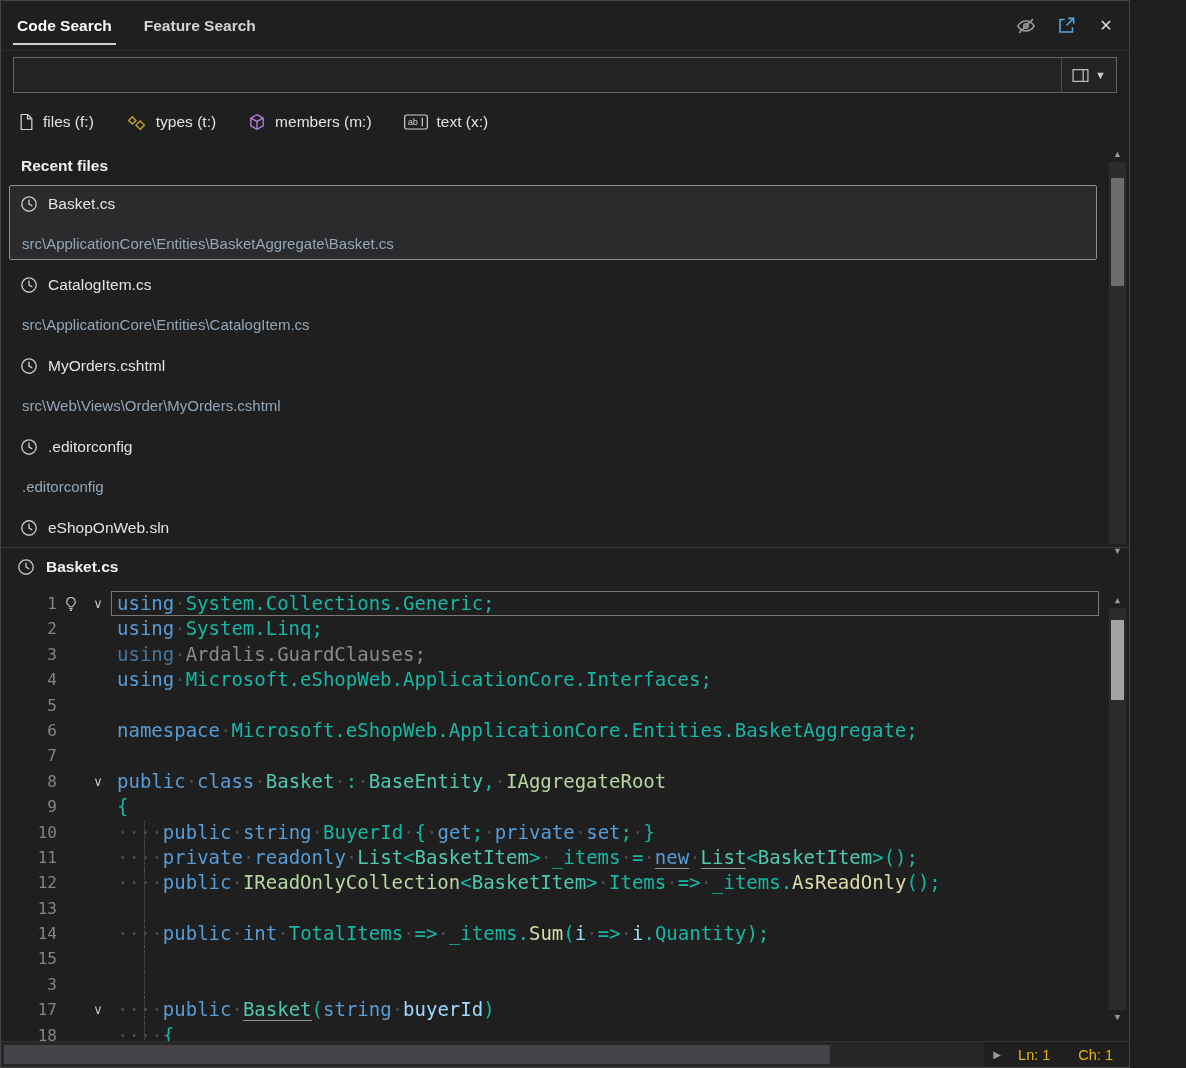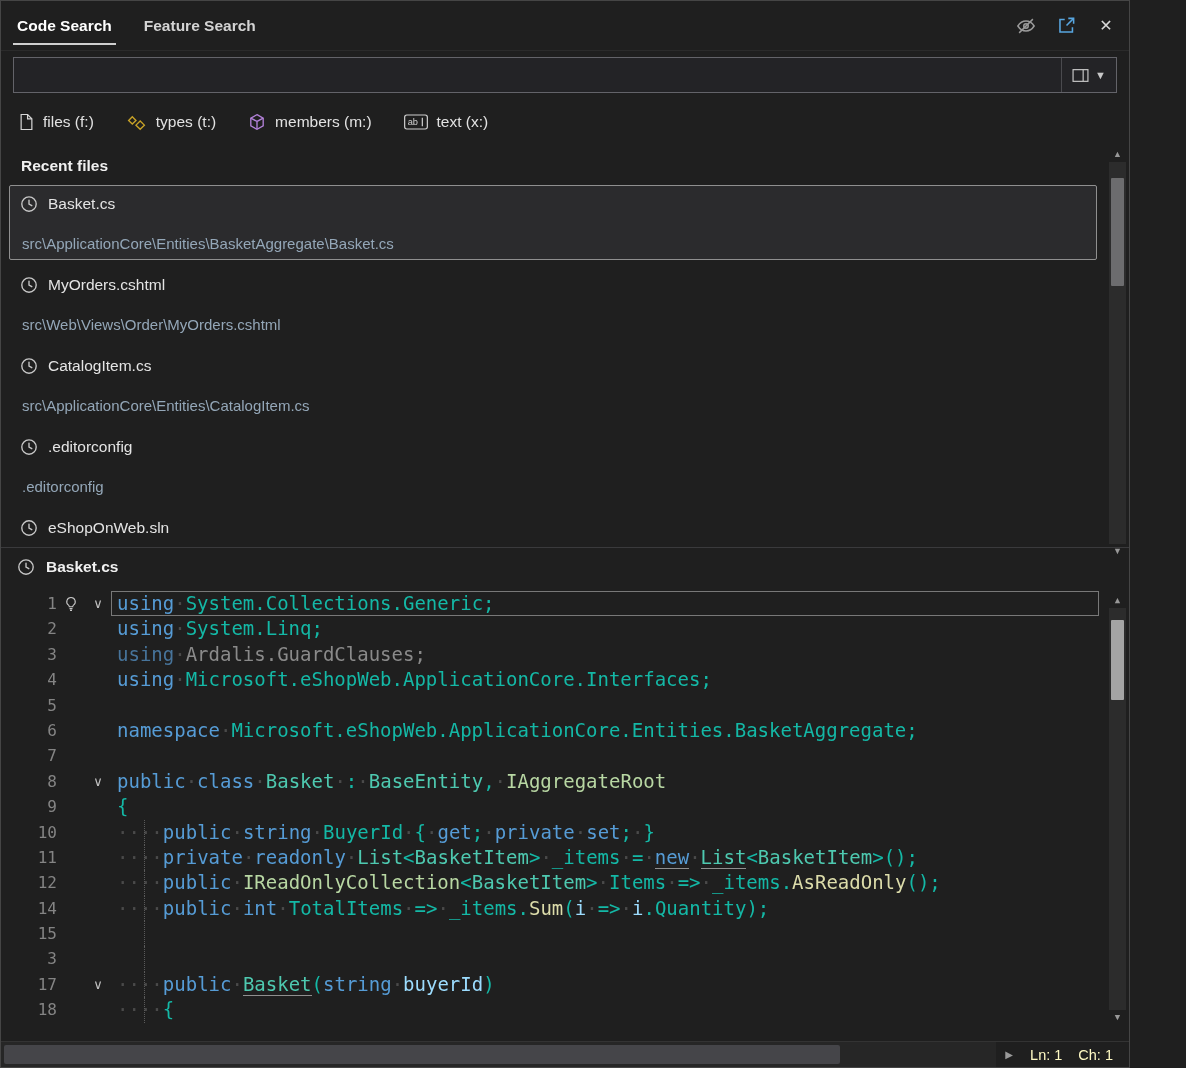--- a/index.html
+++ b/index.html
@@ -74,21 +74,21 @@
   .u  { border-bottom:1px solid #8f8f8f; }
 
   .ed-sb { right:3px; top:8px; height:432px; }
   .ed-sb .sb-thumb { top:12px; height:80px; background:#a4a4a4; }
 
   
   .bottom { flex:none; height:26px; display:flex; align-items:center; border-top:1px solid #333; }
   .hbar { flex:1; height:100%; position:relative; background:#262626; }
   .hthumb { position:absolute; left:3px; top:3px; bottom:3px; width:84%; background:#454549; border-radius:2px; }
   .harrow { flex:none; width:26px; text-align:center; color:#9a9a9a; font-size:10px; }
-  .status { flex:none; display:flex; gap:16px; padding:0 16px 0 8px; font-size:14.5px; color:#fef9c3; }
+  .status { flex:none; display:flex; gap:28px; padding:0 16px 0 8px; font-size:14.5px; color:#eab308; }
 </style>
 </head>
 <body>
 
 <div class="window">
 
   <div class="hdr">
     <div class="tab active">Code Search</div>
     <div class="tab">Feature Search</div>
     <div class="hdr-icons">
@@ -168,35 +168,35 @@
         <div class="r-path">src\ApplicationCore\Entities\BasketAggregate\Basket.cs</div>
       </div>
       <div class="r-item">
         <div class="r-name-row">
           <span class="clock">
             <svg width="18" height="18" viewBox="0 0 16 16" fill="none" stroke="#c8c8c8" stroke-width="1.2">
               <circle cx="8" cy="8" r="6.4"></circle>
               <path d="M8 4.5V8l2.5 1.5" stroke-linecap="round"></path>
             </svg>
           </span>
+          <span class="r-name">CatalogItem.cs</span>
+        </div>
+        <div class="r-path">src\ApplicationCore\Entities\CatalogItem.cs</div>
+      </div>
+      <div class="r-item">
+        <div class="r-name-row">
+          <span class="clock">
+            <svg width="18" height="18" viewBox="0 0 16 16" fill="none" stroke="#c8c8c8" stroke-width="1.2">
+              <circle cx="8" cy="8" r="6.4"></circle>
+              <path d="M8 4.5V8l2.5 1.5" stroke-linecap="round"></path>
+            </svg>
+          </span>
           <span class="r-name">MyOrders.cshtml</span>
         </div>
         <div class="r-path">src\Web\Views\Order\MyOrders.cshtml</div>
-      </div>
-      <div class="r-item">
-        <div class="r-name-row">
-          <span class="clock">
-            <svg width="18" height="18" viewBox="0 0 16 16" fill="none" stroke="#c8c8c8" stroke-width="1.2">
-              <circle cx="8" cy="8" r="6.4"></circle>
-              <path d="M8 4.5V8l2.5 1.5" stroke-linecap="round"></path>
-            </svg>
-          </span>
-          <span class="r-name">CatalogItem.cs</span>
-        </div>
-        <div class="r-path">src\ApplicationCore\Entities\CatalogItem.cs</div>
       </div>
       <div class="r-item">
         <div class="r-name-row">
           <span class="clock">
             <svg width="18" height="18" viewBox="0 0 16 16" fill="none" stroke="#c8c8c8" stroke-width="1.2">
               <circle cx="8" cy="8" r="6.4"></circle>
               <path d="M8 4.5V8l2.5 1.5" stroke-linecap="round"></path>
             </svg>
           </span>
           <span class="r-name">.editorconfig</span>
@@ -245,20 +245,21 @@
         <div class="ed-line"><span class="ln-num">3</span><span class="ln-glyph"></span><span class="ln-fold"></span><span class="ln-code"><span class="kd">using</span><span class="ws">·</span><span class="nd">Ardalis.GuardClauses;</span></span></div>
         <div class="ed-line"><span class="ln-num">4</span><span class="ln-glyph"></span><span class="ln-fold"></span><span class="ln-code"><span class="k">using</span><span class="ws">·</span><span class="n">Microsoft.eShopWeb.ApplicationCore.Interfaces;</span></span></div>
         <div class="ed-line"><span class="ln-num">5</span><span class="ln-glyph"></span><span class="ln-fold"></span><span class="ln-code"></span></div>
         <div class="ed-line"><span class="ln-num">6</span><span class="ln-glyph"></span><span class="ln-fold"></span><span class="ln-code"><span class="k">namespace</span><span class="ws">·</span><span class="n">Microsoft.eShopWeb.ApplicationCore.Entities.BasketAggregate;</span></span></div>
         <div class="ed-line"><span class="ln-num">7</span><span class="ln-glyph"></span><span class="ln-fold"></span><span class="ln-code"></span></div>
         <div class="ed-line"><span class="ln-num">8</span><span class="ln-glyph"></span><span class="ln-fold">∨</span><span class="ln-code"><span class="k">public</span><span class="ws">·</span><span class="k">class</span><span class="ws">·</span><span class="t">Basket</span><span class="ws">·</span><span class="n">:</span><span class="ws">·</span><span class="t">BaseEntity</span><span class="n">,</span><span class="ws">·</span><span class="i">IAggregateRoot</span></span></div>
         <div class="ed-line"><span class="ln-num">9</span><span class="ln-glyph"></span><span class="ln-fold"></span><span class="ln-code"><span class="n">{</span></span></div>
         <div class="ed-line"><span class="ln-num">10</span><span class="ln-glyph"></span><span class="ln-fold"></span><span class="ln-code g"><span class="ws">·</span><span class="ws">·</span><span class="ws">·</span><span class="ws">·</span><span class="k">public</span><span class="ws">·</span><span class="k">string</span><span class="ws">·</span><span class="n">BuyerId</span><span class="ws">·</span><span class="n">{</span><span class="ws">·</span><span class="k">get</span><span class="n">;</span><span class="ws">·</span><span class="k">private</span><span class="ws">·</span><span class="k">set</span><span class="n">;</span><span class="ws">·</span><span class="n">}</span></span></div>
         <div class="ed-line"><span class="ln-num">11</span><span class="ln-glyph"></span><span class="ln-fold"></span><span class="ln-code g"><span class="ws">·</span><span class="ws">·</span><span class="ws">·</span><span class="ws">·</span><span class="k">private</span><span class="ws">·</span><span class="k">readonly</span><span class="ws">·</span><span class="t">List</span><span class="n">&lt;</span><span class="t">BasketItem</span><span class="n">&gt;</span><span class="ws">·</span><span class="n">_items</span><span class="ws">·</span><span class="n">=</span><span class="ws">·</span><span class="k u">new</span><span class="ws">·</span><span class="t u">List</span><span class="n">&lt;</span><span class="t">BasketItem</span><span class="n">&gt;();</span></span></div>
         <div class="ed-line"><span class="ln-num">12</span><span class="ln-glyph"></span><span class="ln-fold"></span><span class="ln-code g"><span class="ws">·</span><span class="ws">·</span><span class="ws">·</span><span class="ws">·</span><span class="k">public</span><span class="ws">·</span><span class="i">IReadOnlyCollection</span><span class="n">&lt;</span><span class="t">BasketItem</span><span class="n">&gt;</span><span class="ws">·</span><span class="n">Items</span><span class="ws">·</span><span class="n">=&gt;</span><span class="ws">·</span><span class="n">_items.</span><span class="m">AsReadOnly</span><span class="n">();</span></span></div>
+        <div class="ed-line"><span class="ln-num">13</span><span class="ln-glyph"></span><span class="ln-fold"></span><span class="ln-code g"></span></div>
         <div class="ed-line"><span class="ln-num">14</span><span class="ln-glyph"></span><span class="ln-fold"></span><span class="ln-code g"><span class="ws">·</span><span class="ws">·</span><span class="ws">·</span><span class="ws">·</span><span class="k">public</span><span class="ws">·</span><span class="k">int</span><span class="ws">·</span><span class="n">TotalItems</span><span class="ws">·</span><span class="n">=&gt;</span><span class="ws">·</span><span class="n">_items.</span><span class="m">Sum</span><span class="n">(</span><span class="p">i</span><span class="ws">·</span><span class="n">=&gt;</span><span class="ws">·</span><span class="p">i</span><span class="n">.</span><span class="n">Quantity</span><span class="n">);</span></span></div>
         <div class="ed-line"><span class="ln-num">15</span><span class="ln-glyph"></span><span class="ln-fold"></span><span class="ln-code g"></span></div>
         <div class="ed-line"><span class="ln-num">3</span><span class="ln-glyph"></span><span class="ln-fold"></span><span class="ln-code g"></span></div>
         <div class="ed-line"><span class="ln-num">17</span><span class="ln-glyph"></span><span class="ln-fold">∨</span><span class="ln-code g"><span class="ws">·</span><span class="ws">·</span><span class="ws">·</span><span class="ws">·</span><span class="k">public</span><span class="ws">·</span><span class="t u">Basket</span><span class="n">(</span><span class="k">string</span><span class="ws">·</span><span class="p">buyerId</span><span class="n">)</span></span></div>
         <div class="ed-line"><span class="ln-num">18</span><span class="ln-glyph"></span><span class="ln-fold"></span><span class="ln-code g"><span class="ws">·</span><span class="ws">·</span><span class="ws">·</span><span class="ws">·</span><span class="n">{</span></span></div>
       </div>
     <div class="vsb ed-sb">
       <div class="sb-arrow">▲</div>
       <div class="sb-track">
         <div class="sb-thumb"></div>

